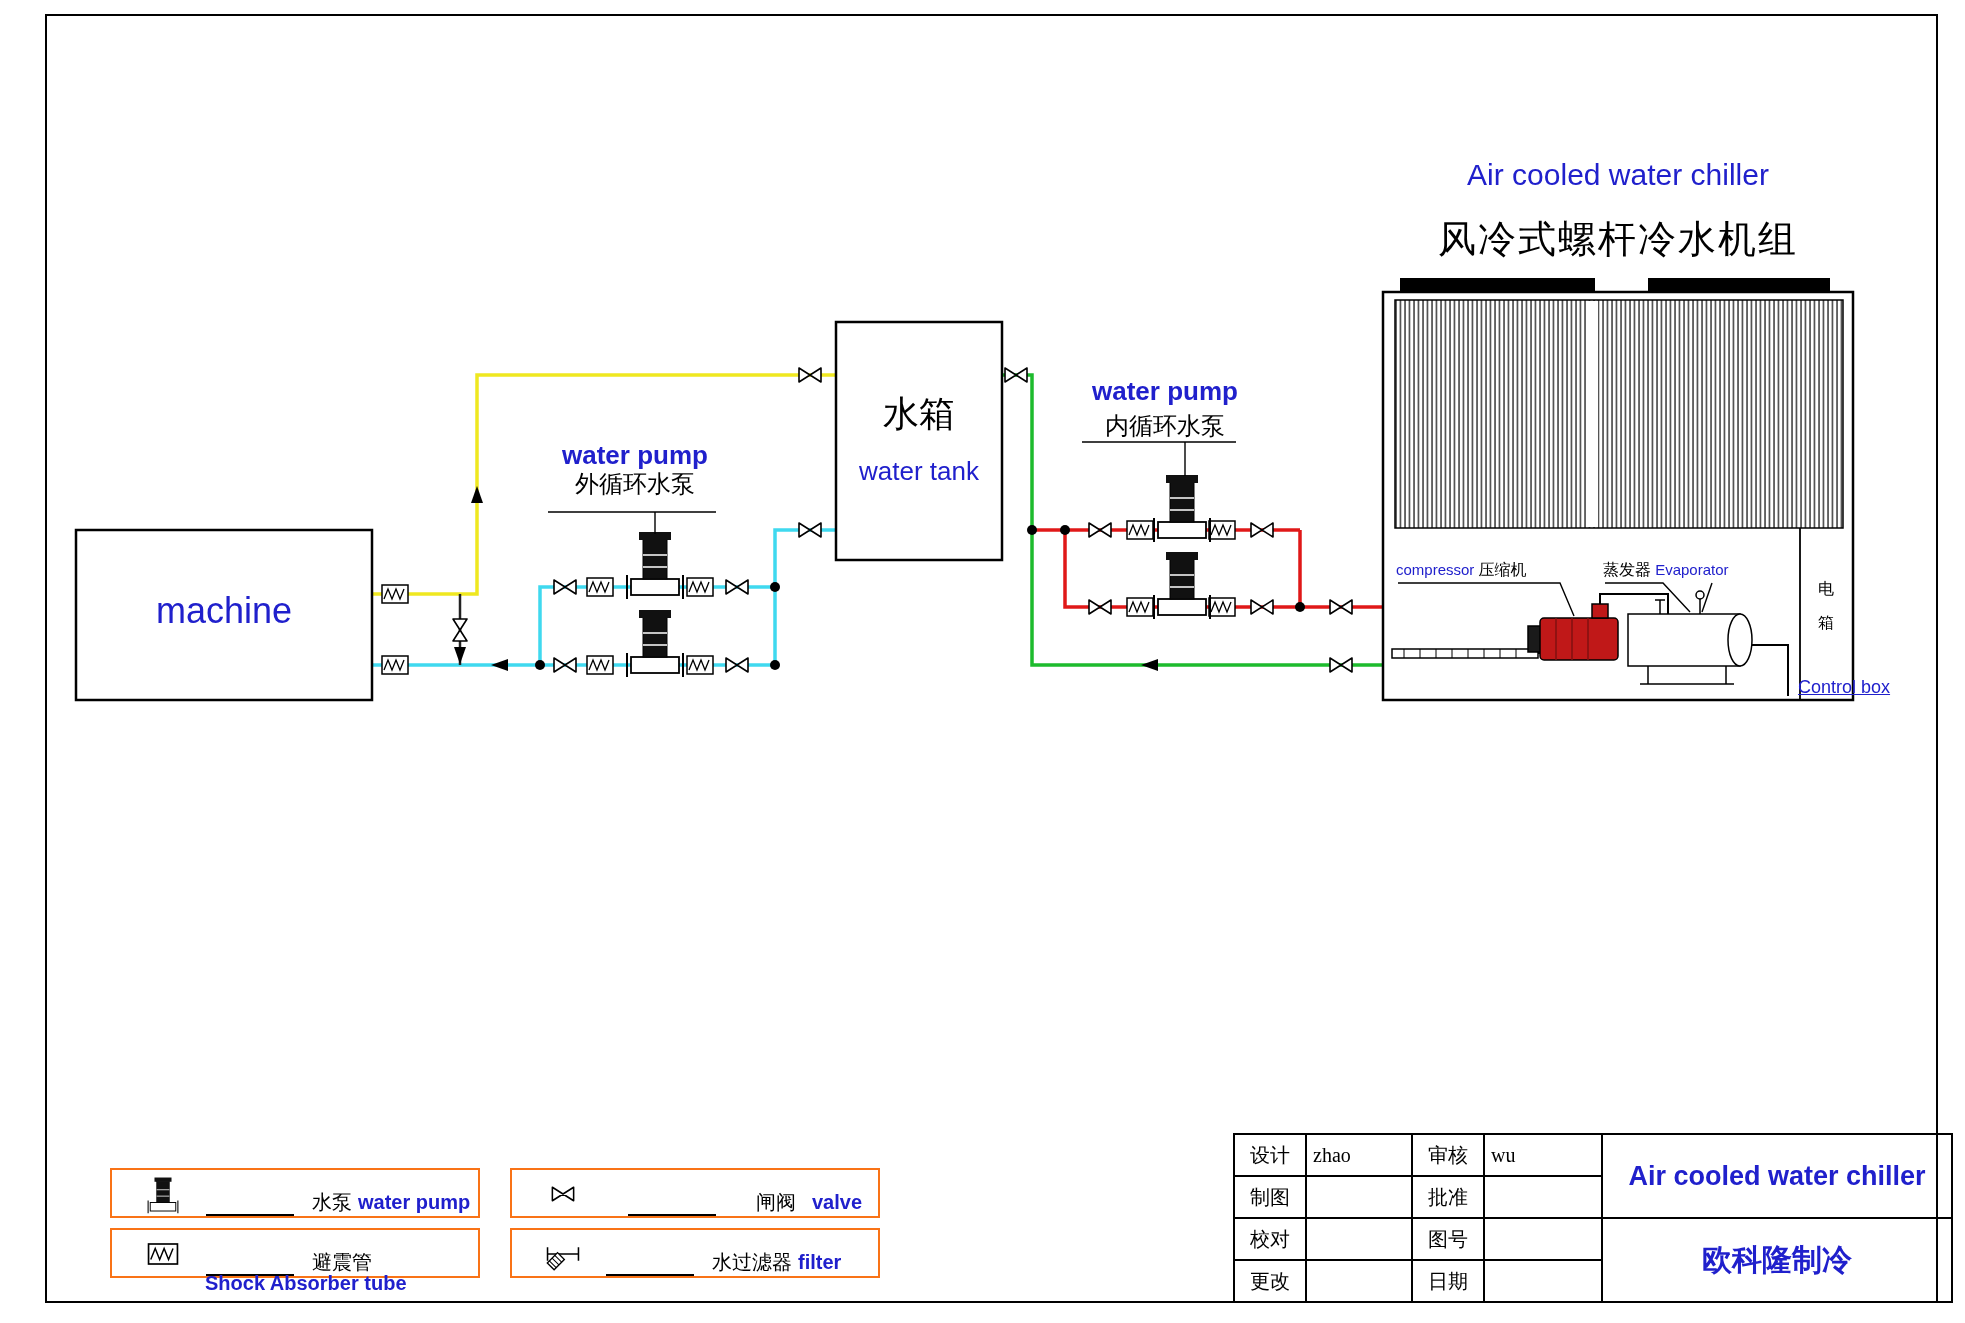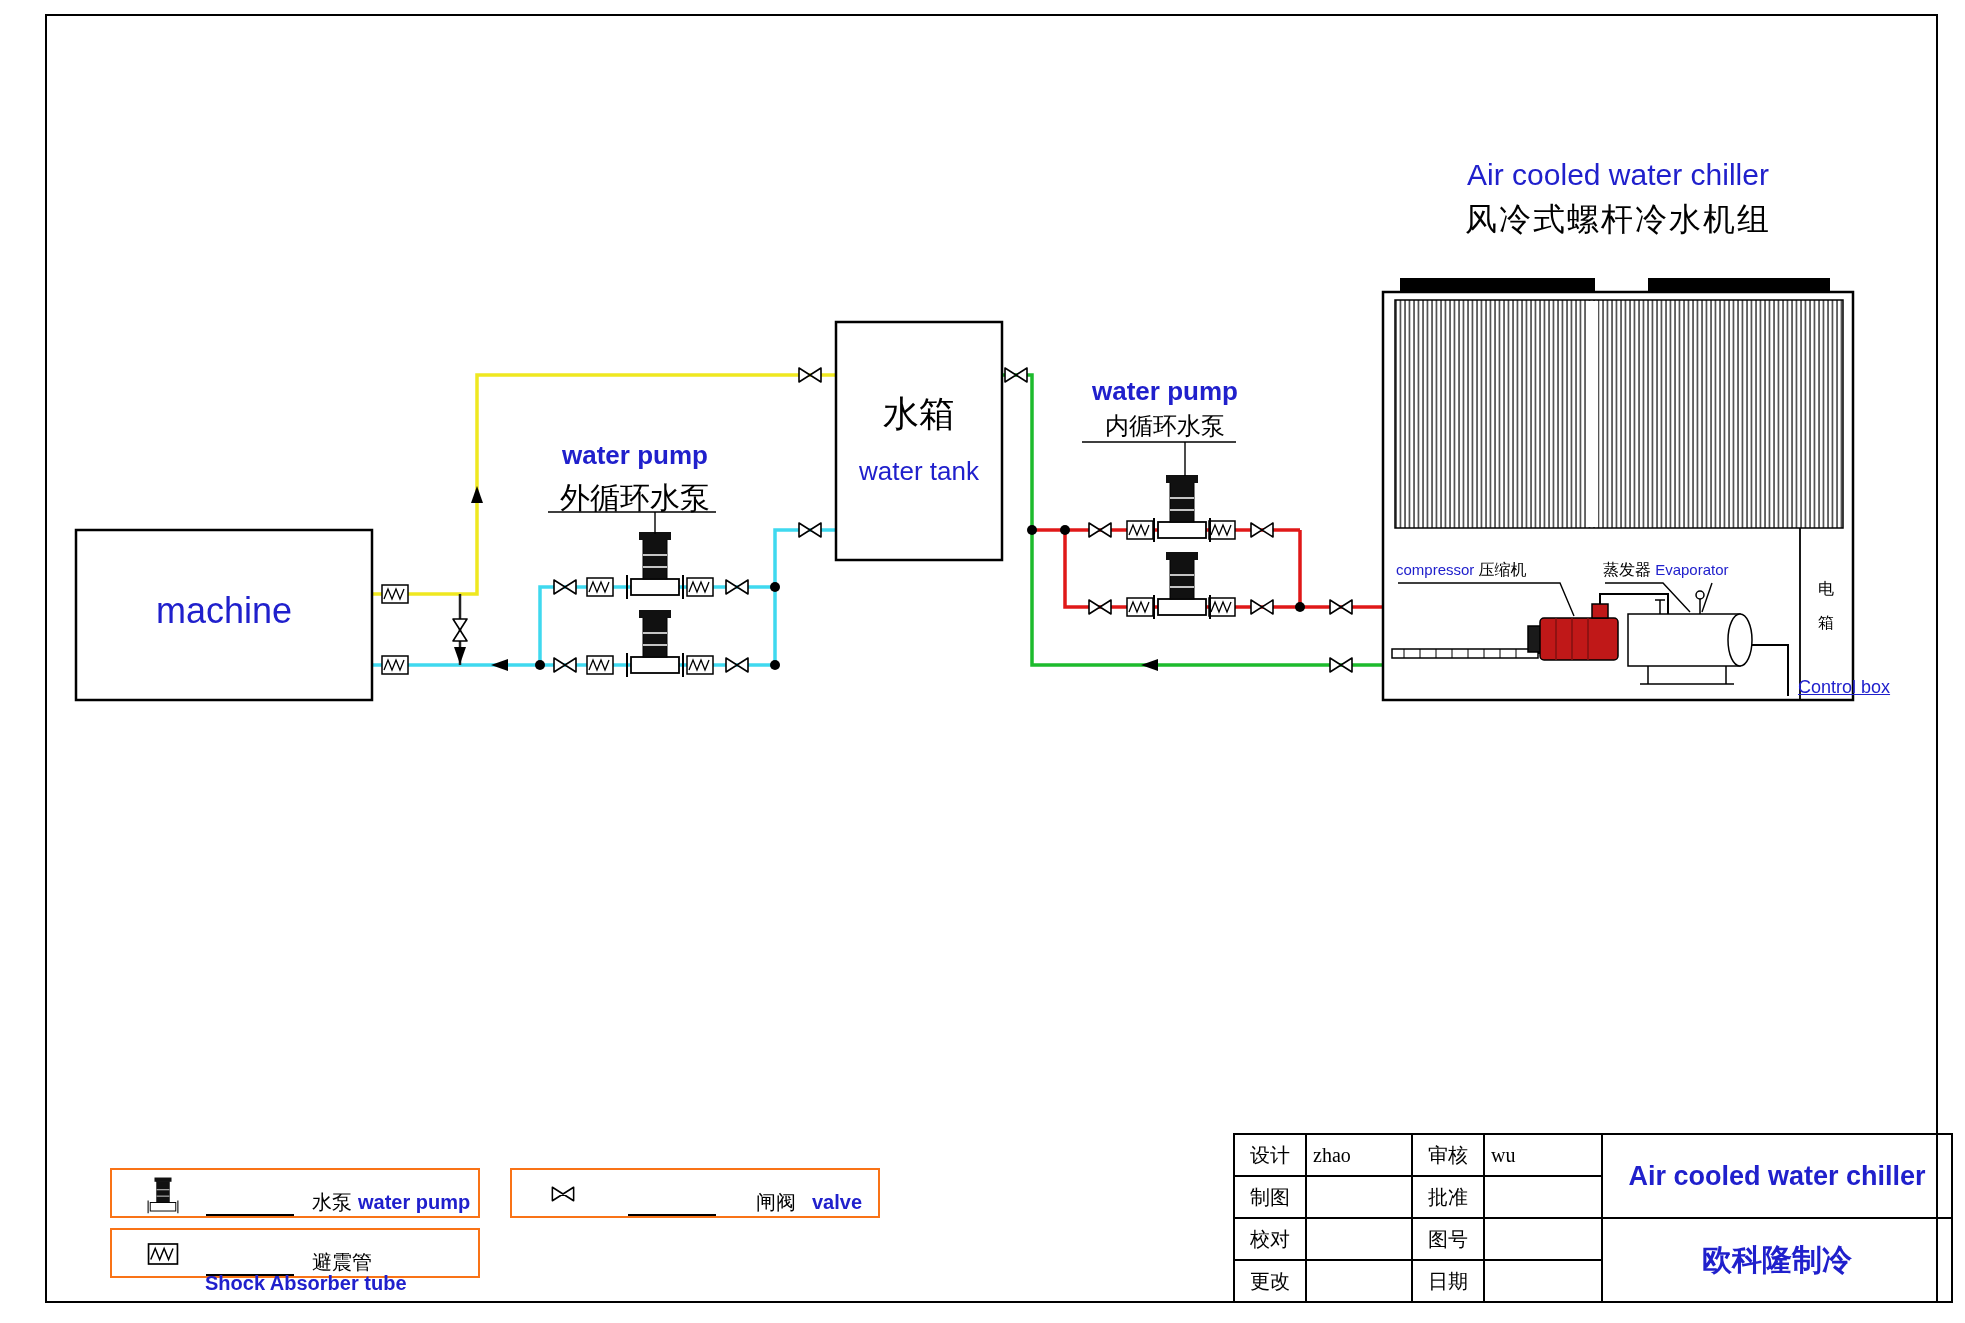--- a/index.html
+++ b/index.html
@@ -8,23 +8,23 @@
   .frame{position:absolute;left:45px;top:14px;width:1889px;height:1285px;border:2px solid #000;}
   svg.schem{position:absolute;left:0;top:0;}
   .lbl{position:absolute;white-space:nowrap;}
   .blue{color:#2020cc;}
   .cn{font-family:"Liberation Serif","DejaVu Serif",serif;color:#000;}
   .center{text-align:center;}
   .machine-lbl{left:76px;top:590px;width:296px;font-size:36px;}
   .tank-cn{left:836px;top:390px;width:166px;font-size:36px;}
   .tank-en{left:836px;top:456px;width:166px;font-size:26px;}
   .chiller-en{left:1383px;top:158px;width:470px;font-size:30px;}
-  .chiller-cn{left:1383px;top:198px;width:470px;font-size:32px;letter-spacing:2px;}
+  .chiller-cn{left:1383px;top:214px;width:470px;font-size:38px;letter-spacing:2px;}
   .extpump-en{left:540px;top:440px;width:190px;font-size:26px;font-weight:bold;}
-  .extpump-cn{left:540px;top:478px;width:190px;font-size:30px;}
+  .extpump-cn{left:540px;top:468px;width:190px;font-size:24px;}
   .intpump-en{left:1070px;top:376px;width:190px;font-size:26px;font-weight:bold;}
   .intpump-cn{left:1070px;top:410px;width:190px;font-size:24px;}
   .comp-lbl{left:1396px;top:560px;font-size:15px;}
   .comp-lbl .cn{font-size:16px;}
   .evap-lbl{left:1603px;top:560px;font-size:15px;}
   .evap-lbl .cn{font-size:16px;}
   .ctrl-cn{left:1818px;top:572px;width:20px;font-size:16px;line-height:34px;word-break:break-all;white-space:normal;}
   .ctrl-en{left:1798px;top:640px;font-size:18px;text-decoration:underline;margin-top:37px;}
   .legend-box{position:absolute;width:370px;height:50px;border:2px solid #f97316;
               display:flex;align-items:flex-end;padding-left:22px;box-sizing:border-box;}
@@ -248,20 +248,31 @@
   </div>
   <div class="legend-box" style="left:510px;top:1168px;gap:22px;">
     <span class="icon">
       <svg width="60" height="44" viewBox="-30 -22 60 44">
           <use href="#sym-valve"></use>
         </svg>
     </span>
     <span class="legline"></span>
     <span class="txt">
       <span class="cn" style="margin-right:16px;">闸阀</span><span class="blue" style="font-weight:bold;">valve</span>
+    </span>
+  </div>
+  <div class="legend-box" style="left:510px;top:1228px;">
+    <span class="icon">
+      <svg width="60" height="44" viewBox="-30 -22 60 44">
+          <use href="#sym-filter"></use>
+        </svg>
+    </span>
+    <span class="legline"></span>
+    <span class="txt">
+      <span class="cn">水过滤器</span><span class="blue" style="font-weight:bold;">filter</span>
     </span>
   </div>
   <div class="lbl shock-note blue">Shock Absorber tube</div>
 
   <table class="tblock">
     <tbody>
         <tr>
       <td class="tl">设计</td>
       <td class="tv1">zhao</td>
       <td class="tl">审核</td>

